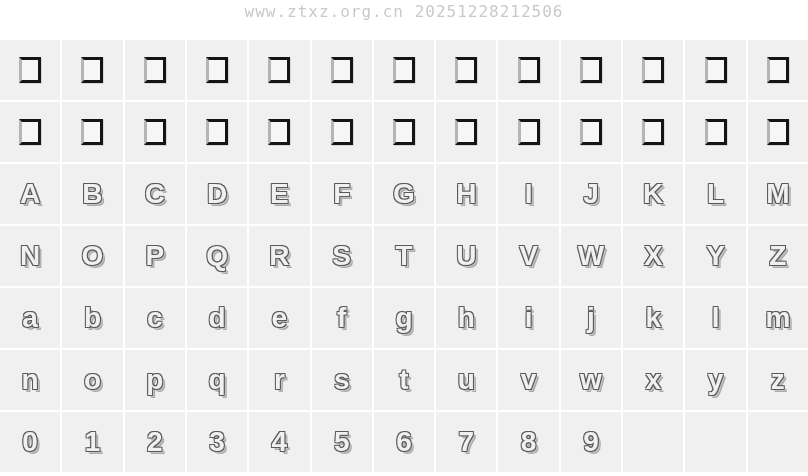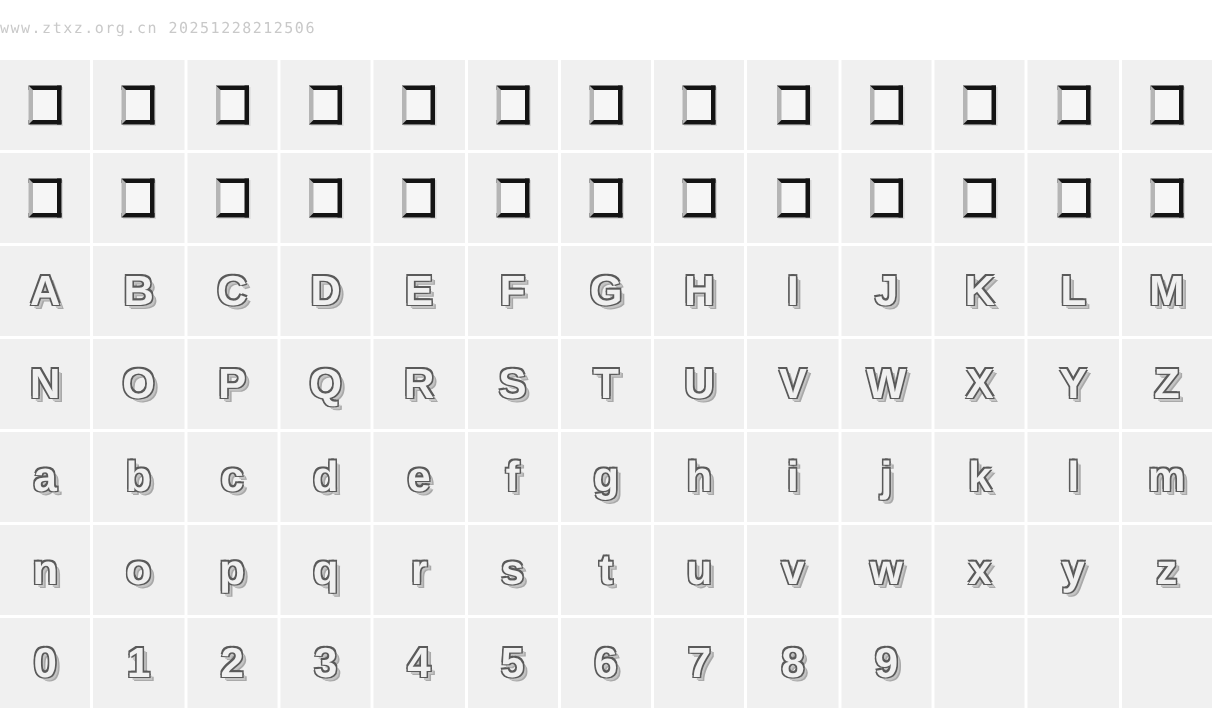--- a/index.html
+++ b/index.html
@@ -7,25 +7,25 @@
   }
   body {
     width: 808px; height: 476px;
     background: var(--page-bg, #ffffff);
     font-family: "Liberation Sans", sans-serif;
     position: relative;
     overflow: hidden;
   }
   .watermark {
     position: absolute;
-    top: 14px; left: 0;
+    top: 2px; left: 0;
     width: 100%;
-    text-align: left;
+    text-align: center;
     font-family: "DejaVu Sans Mono", monospace;
-    font-size: 10px;
+    font-size: 16px;
     letter-spacing: 1px;
     color: var(--wm-color, #c9c9c9);
     user-select: none;
   }
   .glyph-grid {
     position: absolute;
     top: 40px; left: 0;
     width: 808px;
     display: grid;
     grid-template-columns: repeat(13, 1fr);

